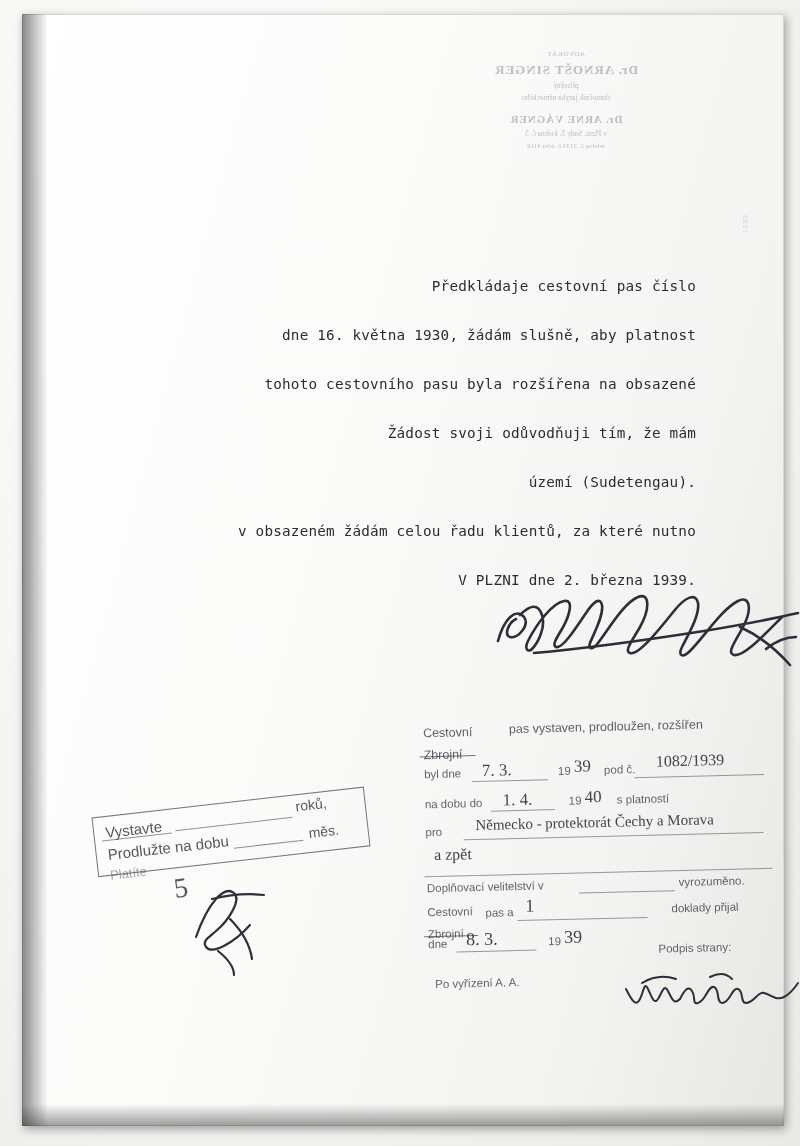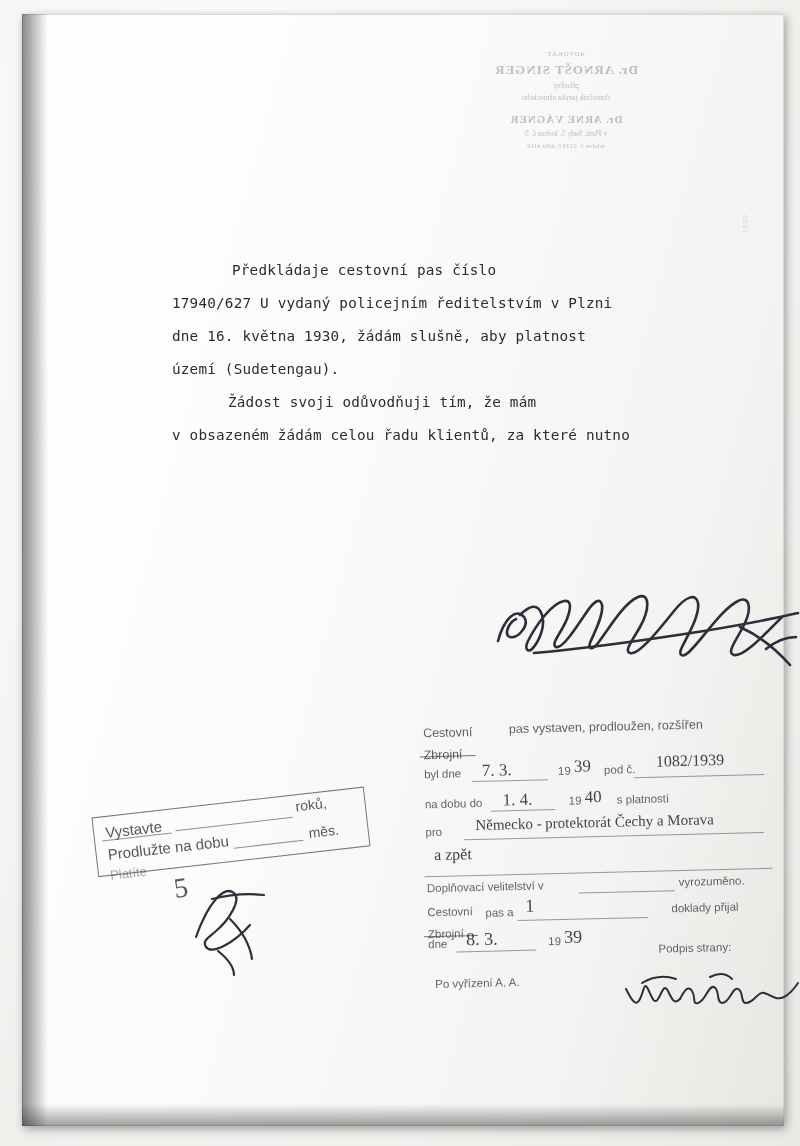--- a/index.html
+++ b/index.html
@@ -68,21 +68,21 @@
 
   
   .body-text{
     position:absolute;left:150px;top:240px;width:540px;
     font-family:"DejaVu Sans Mono", monospace;
     font-size:14.3px;
     line-height:33px;
     color:#2b2b33;
     letter-spacing:.2px;
   }
-  .body-text p{margin:0;}
+  .body-text p{margin:16px;text-align:right;}
   .ind{display:inline-block;width:60px;}
   .ind2{display:inline-block;width:56px;}
   .date-line{margin-top:22px;}
   .date-ind{display:inline-block;width:48px;}
 
   
   .signature{
     position:absolute;left:468px;top:565px;width:320px;height:110px;
     pointer-events:none;
   }
@@ -151,25 +151,26 @@
 č. účtu 4116</div>
     </div>
 
     <div class="ghost-right">1939</div>
 
     <div class="ghost-left">&nbsp;</div>
     <div class="ghost-left2">&nbsp;</div>
 
     <div class="body-text">
       <p><span class="ind"></span><span>Předkládaje cestovní pas číslo</span></p>
-      <p>17940/627 U vydaný policejním ředitelstvím v Plzni</p>
       <p>dne 16. května 1930, žádám slušně, aby platnost</p>
+      <p>tohoto cestovního pasu byla rozšířena na obsazené</p>
+      <p><span class="ind2"></span><span>Žádost svoji odůvodňuji tím, že mám</span></p>
       <p>území (Sudetengau).</p>
-      <p><span class="ind2"></span><span>Žádost svoji odůvodňuji tím, že mám</span></p>
       <p>v obsazeném žádám celou řadu klientů, za které nutno</p>
+      <p class="date-line"><span class="date-ind"></span><span>V PLZNI dne 2. března 1939.</span></p>
     </div>
 
     <svg class="signature" viewBox="0 0 320 110">
       <g fill="none" stroke="#2e2e3a" stroke-width="2.6" stroke-linecap="round">
         <path d="M8,62 C14,40 26,28 34,38 C40,46 28,60 20,58 C14,56 18,44 26,40"></path>
         <path d="M30,36 C40,26 48,24 52,36 C56,48 48,64 42,70 C38,74 34,70 38,62 C46,46 62,24 74,22 C84,20 80,36 72,50 C66,60 62,66 66,68 C72,70 84,52 96,34 C104,22 110,18 112,26 C114,36 104,54 100,64 C98,70 102,72 108,64 C120,48 134,24 148,18 C160,13 160,30 150,48 C142,62 134,72 140,74 C148,77 168,52 184,32 C196,17 206,14 208,24 C210,36 198,56 192,68 C188,76 192,80 200,72 C214,58 232,30 248,22 C260,16 262,30 254,46 C246,62 236,74 244,76 C254,78 276,54 292,38"></path>
         <path d="M44,74 C90,70 150,62 214,52 C250,46 282,40 308,34"></path>
         <path d="M250,48 C268,56 284,68 300,86"></path>
         <path d="M276,70 C286,62 296,58 306,58"></path>
       </g>

